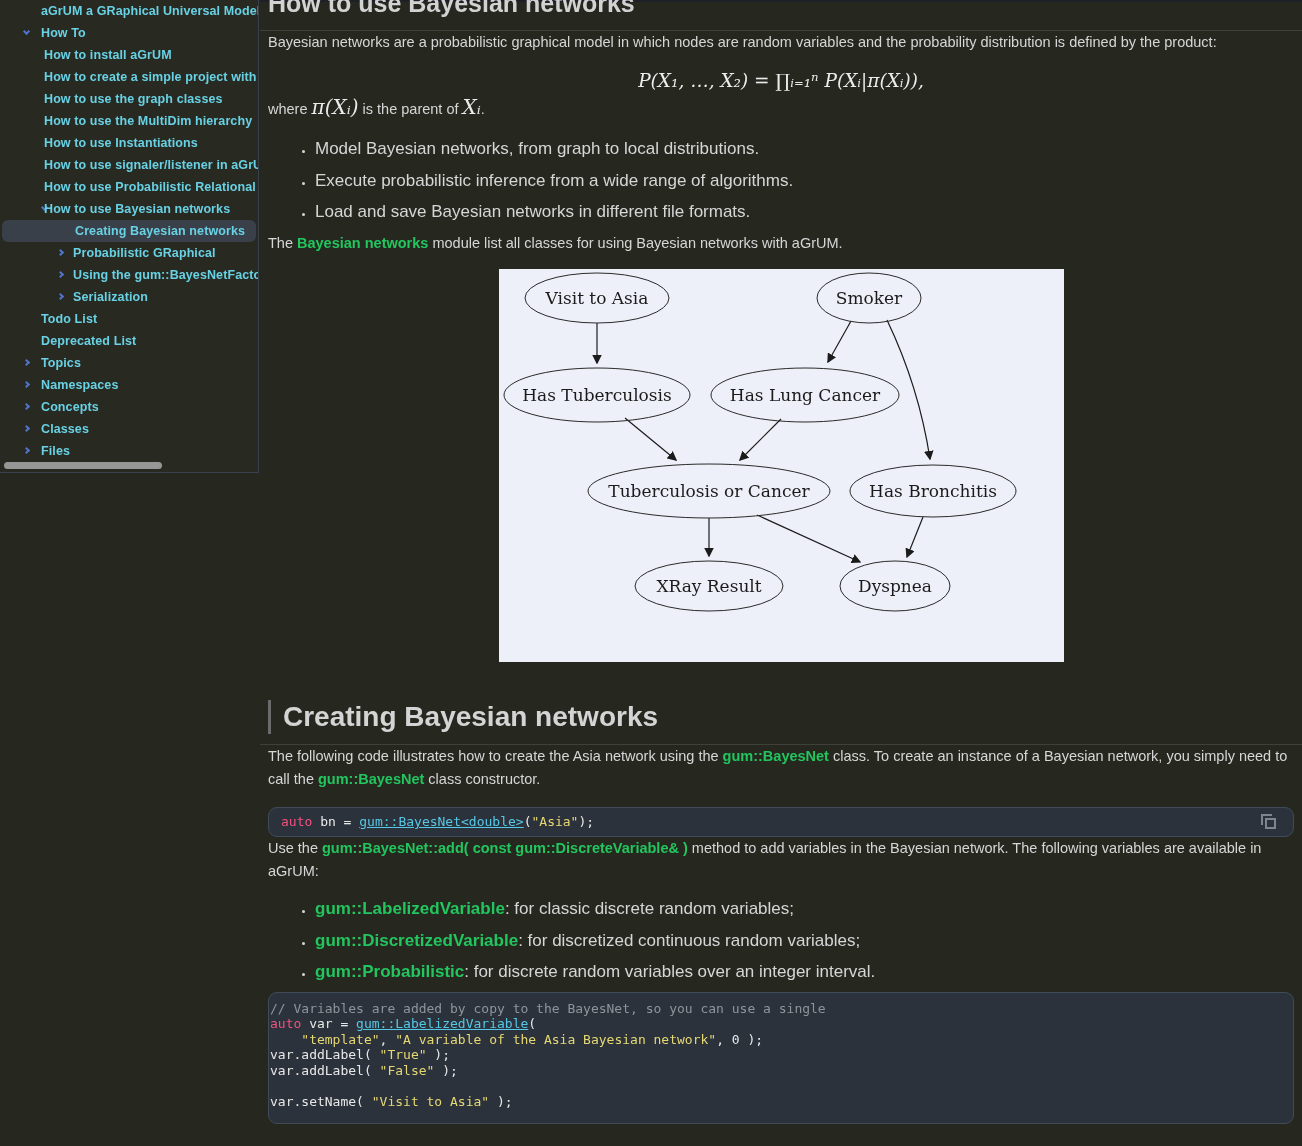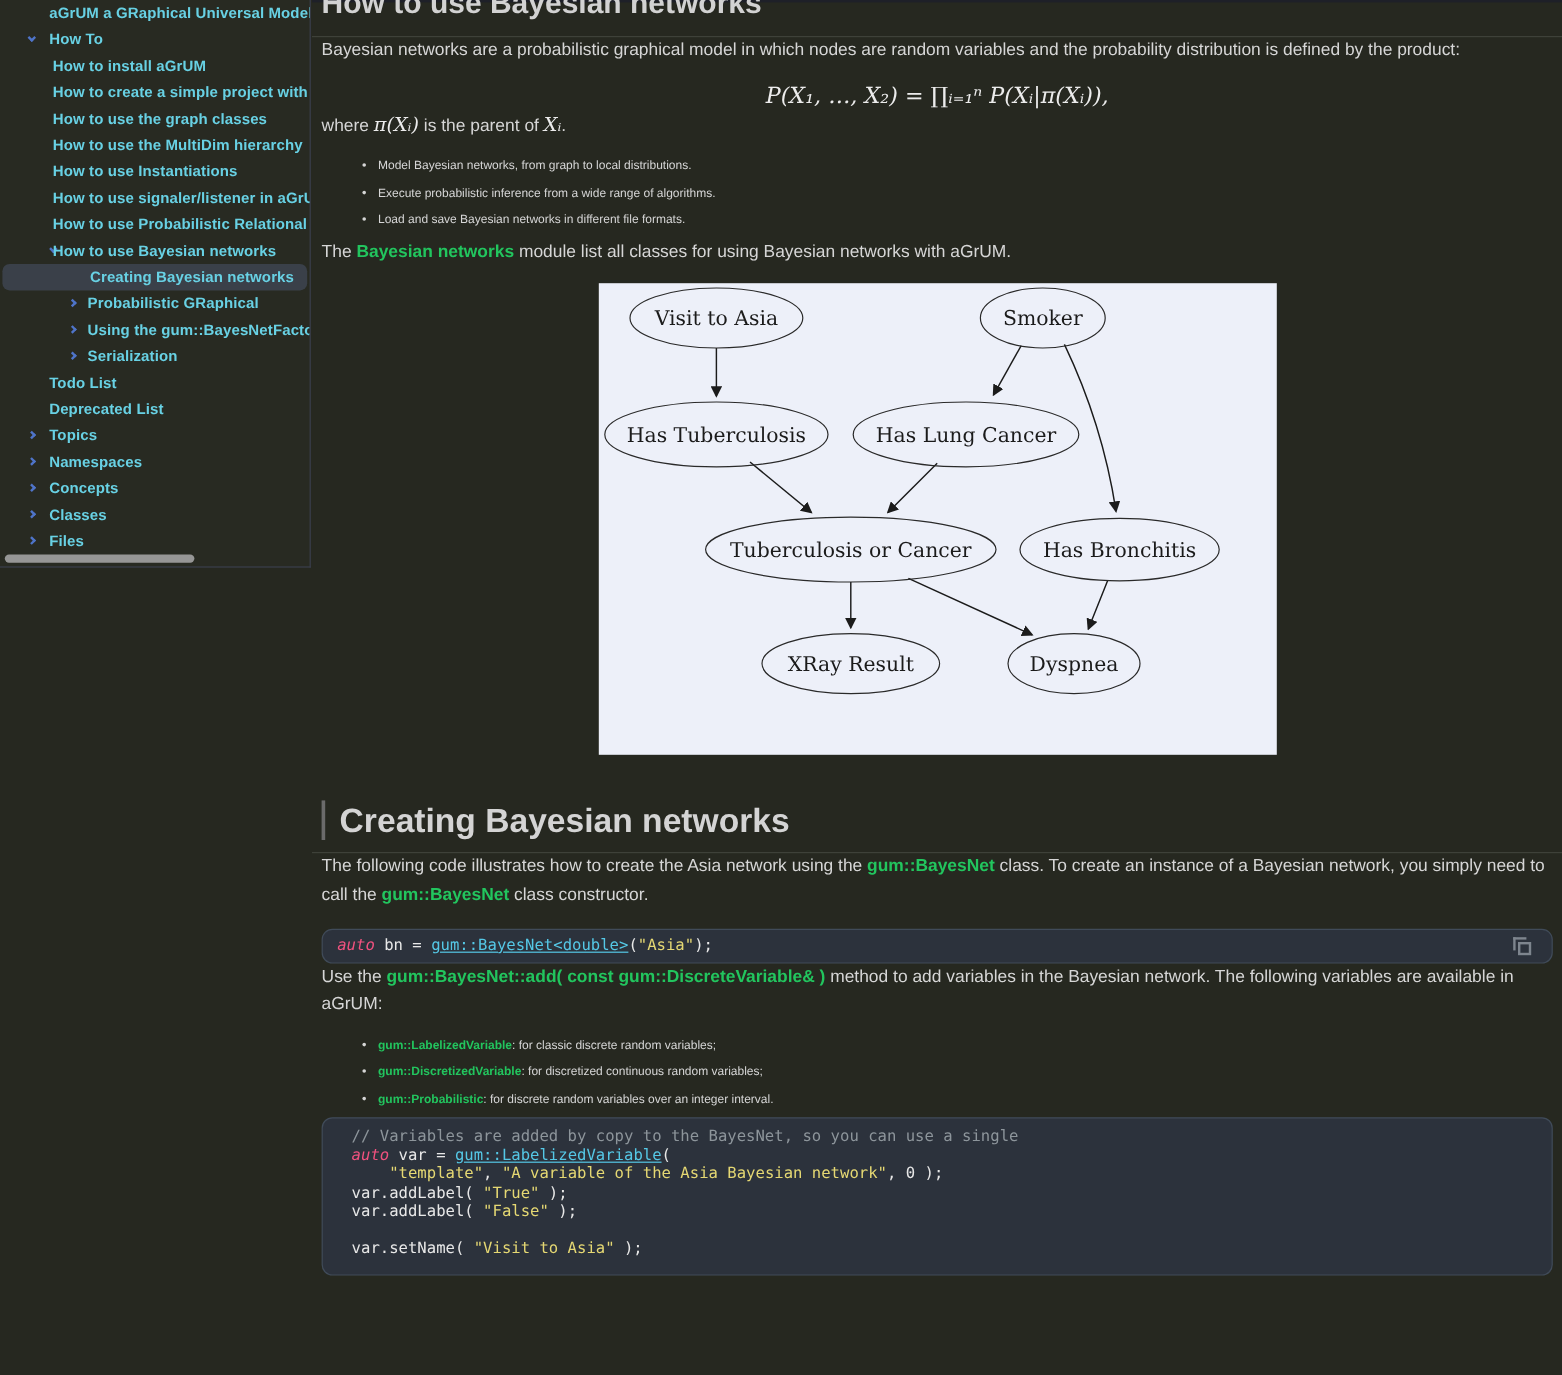--- a/index.html
+++ b/index.html
@@ -53,45 +53,45 @@
   p.body { font-size:14.5px; color:#d6d6d6; line-height:1.6; margin:0; }
   .mt18 { margin-top:18px; } .mt22 { margin-top:22px; }
   .mt20 { margin-top:20px; } .mt12 { margin-top:12px; } .mt24 { margin-top:24px; }
 
   a.doclink { color:#22c55e; font-weight:700; text-decoration:none; cursor:pointer; }
 
   .formula {
     text-align:center; font-family:"DejaVu Serif","Liberation Serif",serif;
     font-style:italic; font-size:18.5px; color:#ececec; margin-top:16px;
   }
-  .math { font-family:"DejaVu Serif","Liberation Serif",serif; font-style:italic; font-size:16px; color:#ececec; }
+  .math { font-family:"DejaVu Serif","Liberation Serif",serif; font-style:italic; font-size:20px; color:#ececec; }
 
   ul.blist { margin:14px 0 0 0; padding-left:47px; }
-  ul.blist li { font-size:10px; color:#d6d6d6; margin-bottom:7px; line-height:1.45; }
+  ul.blist li { font-size:17px; color:#d6d6d6; margin-bottom:7px; line-height:1.45; }
   ul.blist li::marker { color:#d6d6d6; font-size:11px; }
 
   .diagram-wrap { width:565px; height:393px; margin:14px auto 0; background:#edf0f9; }
   .diagram-wrap svg { display:block; }
   .node-label { font-family:"DejaVu Serif","Liberation Serif",serif; font-size:17px; fill:#1b1b1b; }
 
   .h2-block { margin:38px -8px 0 -8px; border-bottom:1px solid #3e4139; padding:0 0 10px 8px; }
   h2.section-heading {
     margin:0; font-size:28px; font-weight:700; color:#d4d4d4;
     border-left:3px solid #6b6b6b; padding-left:12px; line-height:1.2;
   }
 
   .codeblock {
     background:#2c323c; border:1px solid #404b59; border-radius:9px;
     font-family:"DejaVu Sans Mono","Liberation Mono",monospace; font-size:13px;
     line-height:15.5px; color:#e8e8e8; position:relative;
   }
   #code1 { margin-top:16px; padding:6px 12px; }
-  #code2 { padding:8px 24px; height:132px; }
+  #code2 { padding:8px 1px; height:132px; }
   .cline { white-space:pre; min-height:15.5px; }
-  .kw  { color:#f1527f; font-style:italic; }
+  .kw  { color:#f1527f; }
   .str { color:#e5d873; }
   .cm  { color:#8d959b; }
   .clk { color:#55c8e6; text-decoration:underline; cursor:pointer; }
 
   .copy-icon { position:absolute; right:13px; top:6px; width:19px; height:18px; cursor:pointer; }
   .copy-back  { position:absolute; left:0; top:0; width:11px; height:11px;
                 border-top:2px solid #7e858e; border-left:2px solid #7e858e; }
   .copy-front { position:absolute; left:4px; top:4px; width:11px; height:11px;
                 border:2px solid #7e858e; background:#2c323c; }
 </style>

